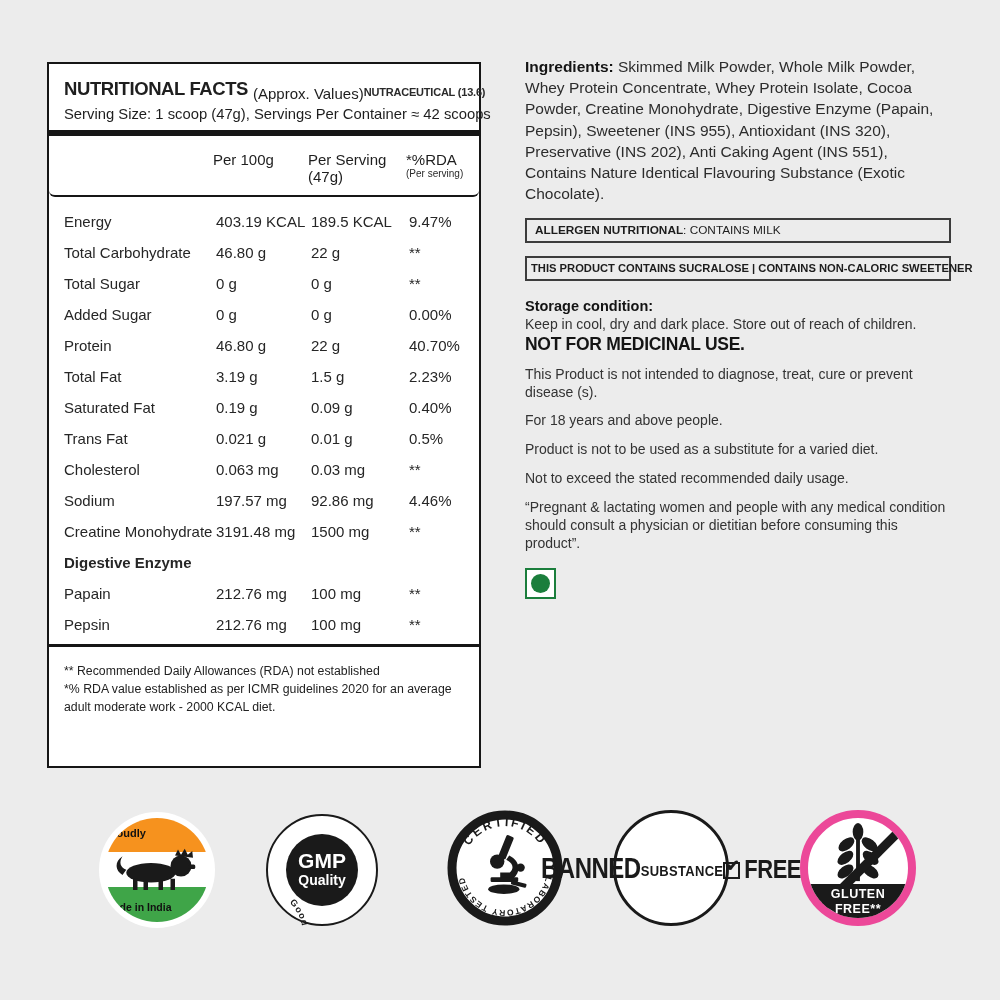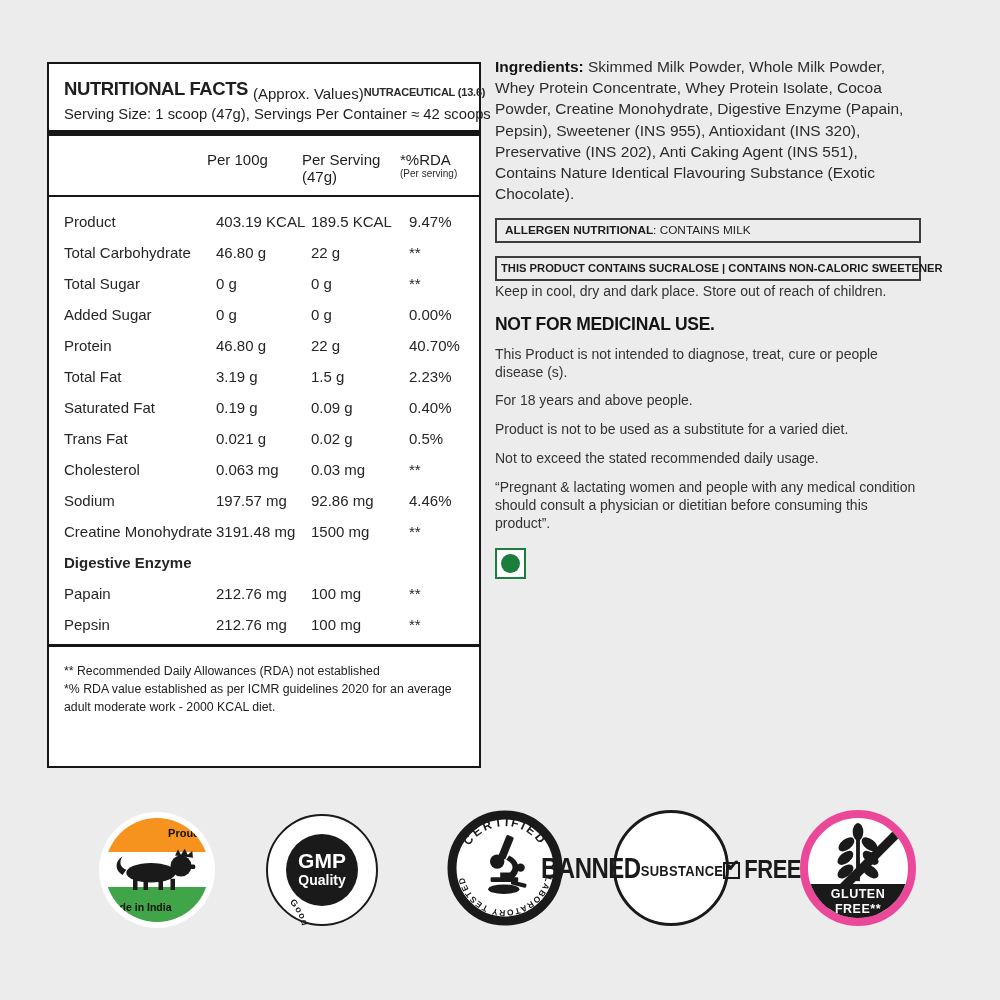--- a/index.html
+++ b/index.html
@@ -19,49 +19,49 @@
     display:flex; flex-direction:column;
   }
   .lb-header { padding:11px 15px 8px; }
   .lb-title-row { display:flex; align-items:center; }
   .lb-title { font-weight:bold; font-size:18.5px; letter-spacing:-0.4px; color:#1e1e1e; white-space:nowrap; }
   .lb-title-suffix { font-size:15px; color:#1e1e1e; margin-left:5px; margin-top:10px; white-space:nowrap; }
   .lb-category { margin-left:auto; font-size:11px; font-weight:bold; color:#2a2a2a; margin-top:6px; white-space:nowrap; letter-spacing:-0.2px; }
   .lb-serving { font-size:14.8px; color:#1e1e1e; margin-top:4px; white-space:nowrap; }
   .double-rule { height:4px; border-top:3px solid #161616; border-bottom:3px solid #161616; }
   .lb-grid { display:grid; grid-template-columns:152px 95px 98px 1fr; }
-  .lb-colheader { padding:15px 6px 9px; font-size:15px; color:#1e1e1e; border-bottom:2px solid #161616; align-items:start; }
+  .lb-colheader { padding:15px 12px 9px; font-size:15px; color:#1e1e1e; border-bottom:2px solid #161616; align-items:start;border-radius:6px; }
   .lb-colheader .stack span { display:block; line-height:1.15; }
   .rda-sub { font-size:10px; color:#2a2a2a; }
   .lb-rows { padding:9px 15px 4px; }
   .lb-row { height:31px; align-items:center; font-size:15px; color:#262626; white-space:nowrap; }
   .lb-row.section { font-weight:bold; }
   .lb-rule { border-top:3px solid #161616; }
   .lb-foot { flex:1; padding:15px 15px 10px; font-size:12.3px; color:#222; line-height:1.5; }
 
   
-  .right-col { position:absolute; left:495px; top:56px; width:426px; }
+  .right-col { position:absolute; left:525px; top:56px; width:426px; }
   .ingredients { font-size:15.5px; line-height:1.37; color:#2c2c2c; }
   .ingredients b { color:#141414; }
   .info-box { border:2px solid #3c3c3c; padding:3px 8px 4px; font-size:11.8px; color:#1c1c1c; margin-top:13px; white-space:nowrap; }
   .info-box.sucralose { font-weight:bold; font-size:11.2px; text-align:center; padding:4px 4px 5px; }
   .storage-title { margin-top:17px; font-weight:bold; font-size:14.5px; color:#141414; }
   .storage-text { font-size:14px; color:#333; margin-top:2px; }
-  .medicinal-title { margin-top:15px; font-weight:bold; font-size:17.5px; letter-spacing:-0.3px; color:#141414; }
+  .medicinal-title { margin-top:2px; font-weight:bold; font-size:17.5px; letter-spacing:-0.3px; color:#141414; }
   .disclaimer { margin-top:11px; font-size:14px; color:#333; line-height:1.28; }
   .veg-mark { margin-top:15px; width:31px; height:31px; border:2px solid #1B7E3C; background:#fff; display:flex; align-items:center; justify-content:center; }
   .veg-dot { width:19px; height:19px; border-radius:50%; background:#1B7E3C; }
 
   
   .badge { position:absolute; }
   
   .badge-india { left:99px; top:812px; width:116px; height:116px; background:#fff; border-radius:50%; display:flex; align-items:center; justify-content:center; }
   .india-inner { position:relative; width:104px; height:104px; border-radius:50%; overflow:hidden;
     background:linear-gradient(180deg,#F6921E 0%,#F6921E 33%,#ffffff 33%,#ffffff 66%,#3FA548 66%,#3FA548 100%); }
-  .india-top-text { position:absolute; top:9px; width:100%; text-align:right; font-size:11px; font-weight:bold; color:#111; }
+  .india-top-text { position:absolute; top:9px; width:100%; text-align:left; font-size:11px; font-weight:bold; color:#111; }
   .india-bottom-text { position:absolute; bottom:9px; width:100%; font-size:10.5px; font-weight:bold; color:#111; }
   .india-lion { position:absolute; top:25px; left:7px; width:90px; height:52px; }
   
   .badge-banned { left:613px; top:810px; width:116px; height:116px; border:3px solid #1a1a1a; border-radius:50%; background:#fff;
     display:flex; flex-direction:row; align-items:center; justify-content:center; color:#1a1a1a; }
   .banned-l1 { font-size:24px; font-weight:bold; letter-spacing:-0.5px; line-height:1; transform:scaleY(1.2); }
   .banned-l2 { font-size:13px; font-weight:bold; letter-spacing:0.3px; margin-top:4px; transform:scaleY(1.15); }
   .banned-l3 { display:flex; align-items:center; margin-top:4px; }
   .banned-check { width:17px; height:17px; border:2.5px solid #1a1a1a; font-size:16px; font-weight:bold; line-height:12px; text-align:center; margin-right:4px; }
   .banned-check span { position:relative; top:-4px; left:1px; }
@@ -96,21 +96,21 @@
       <span>(47g)</span>
     </div>
     <div class="stack">
       <span>*%RDA</span>
       <span class="rda-sub">(Per serving)</span>
     </div>
   </div>
 
   <div class="lb-rows">
     <div class="lb-grid lb-row">
-      <div>Product</div>
+      <div>Energy</div>
         <div>403.19 KCAL</div>
         <div>189.5 KCAL</div>
         <div>9.47%</div>
     </div>
     <div class="lb-grid lb-row">
       <div>Total Carbohydrate</div>
         <div>46.80 g</div>
         <div>22 g</div>
         <div>**</div>
     </div>
@@ -140,21 +140,21 @@
     </div>
     <div class="lb-grid lb-row">
       <div>Saturated Fat</div>
         <div>0.19 g</div>
         <div>0.09 g</div>
         <div>0.40%</div>
     </div>
     <div class="lb-grid lb-row">
       <div>Trans Fat</div>
         <div>0.021 g</div>
-        <div>0.02 g</div>
+        <div>0.01 g</div>
         <div>0.5%</div>
     </div>
     <div class="lb-grid lb-row">
       <div>Cholesterol</div>
         <div>0.063 mg</div>
         <div>0.03 mg</div>
         <div>**</div>
     </div>
     <div class="lb-grid lb-row">
       <div>Sodium</div>
@@ -195,24 +195,25 @@
   </div>
 </div>
 
 <div class="right-col">
   <p class="ingredients"><b>Ingredients:</b><span> Skimmed Milk Powder, Whole Milk Powder, Whey Protein Concentrate, Whey Protein Isolate, Cocoa Powder, Creatine Monohydrate, Digestive Enzyme (Papain, Pepsin), Sweetener (INS 955), Antioxidant (INS 320), Preservative (INS 202), Anti Caking Agent (INS 551), Contains Nature Identical Flavouring Substance (Exotic Chocolate).</span></p>
 
   <div class="info-box"><b>ALLERGEN NUTRITIONAL</b><span>: CONTAINS MILK</span></div>
 
   <div class="info-box sucralose">THIS PRODUCT CONTAINS SUCRALOSE | CONTAINS NON-CALORIC SWEETENER</div>
 
+  <div class="storage-title">Storage condition:</div>
   <div class="storage-text">Keep in cool, dry and dark place. Store out of reach of children.</div>
 
   <div class="medicinal-title">NOT FOR MEDICINAL USE.</div>
-  <p class="disclaimer">This Product is not intended to diagnose, treat, cure or people disease (s).</p>
+  <p class="disclaimer">This Product is not intended to diagnose, treat, cure or prevent disease (s).</p>
   <p class="disclaimer">For 18 years and above people.</p>
   <p class="disclaimer">Product is not to be used as a substitute for a varied diet.</p>
   <p class="disclaimer">Not to exceed the stated recommended daily usage.</p>
   <p class="disclaimer">“Pregnant &amp; lactating women and people with any medical condition should consult a physician or dietitian before consuming this product”.</p>
 
   <div class="veg-mark">
       <div class="veg-dot"></div>
     </div>
 </div>
 

